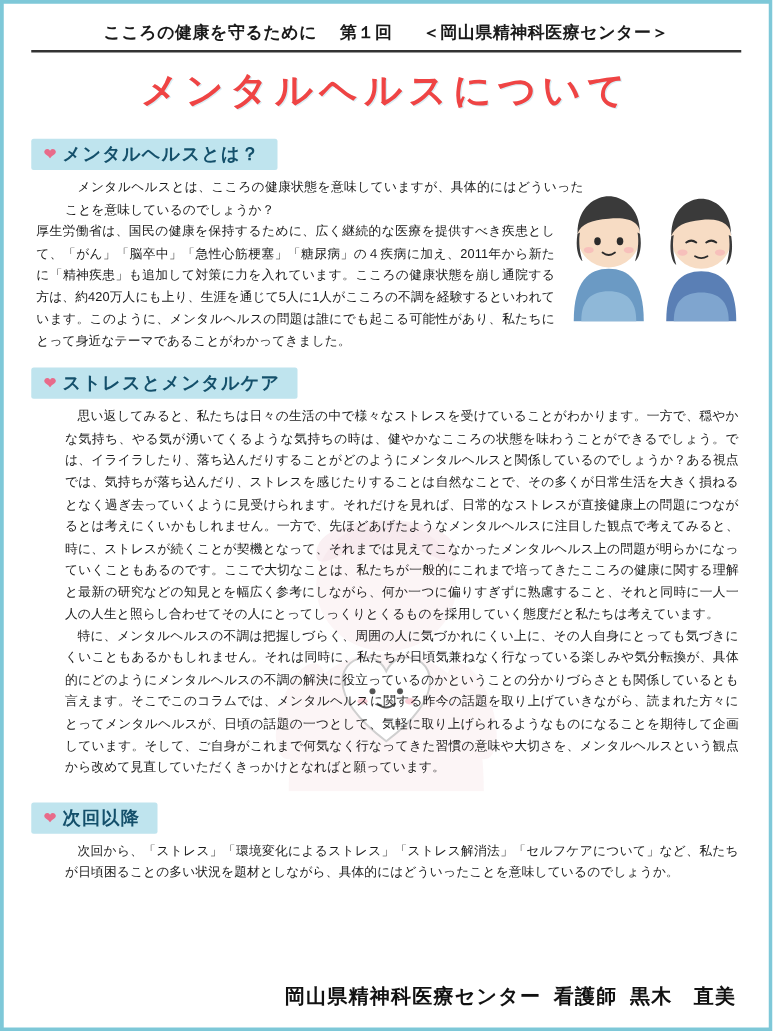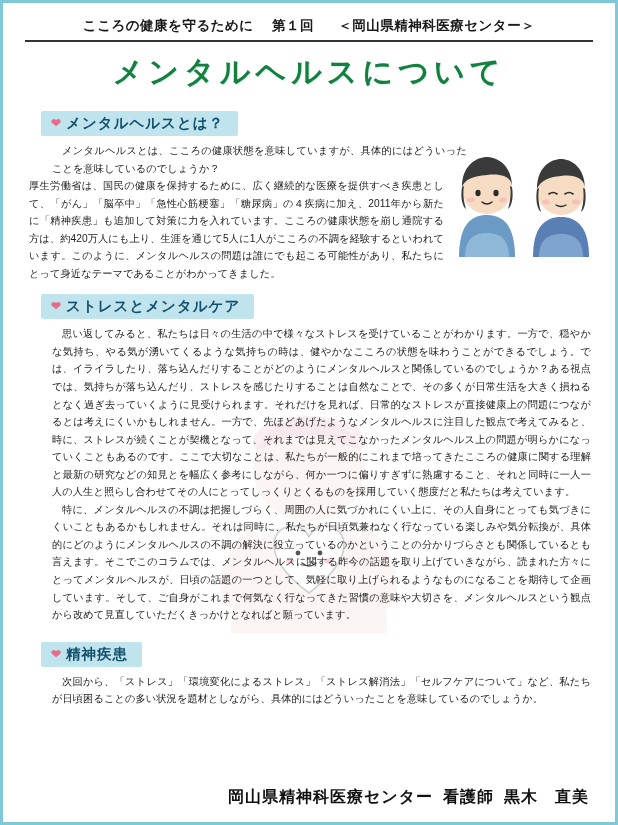--- a/index.html
+++ b/index.html
@@ -42,36 +42,36 @@
     margin: 4px 4px 0 4px;
     white-space: nowrap;
   }
   .header .h-issue { margin-left: 14px; }
   .header .h-org { margin-left: 20px; font-weight: bold; }
 
   .title {
     text-align: center;
     font-size: 30px;
     font-weight: bold;
-    color: #15803d;
+    color: #ef4444;
     letter-spacing: 5px;
     margin: 10px 0 6px 0;
     text-shadow: 1px 1px 0 #d9eef5;
   }
 
   
   .sec-head {
     display: inline-block;
     background: #bfe4ee;
     color: #14506b;
     font-size: 14.5px;
     font-weight: bold;
     padding: 3px 14px 3px 10px;
     border-radius: 2px;
-    margin: 12px 0 6px 20px;
+    margin: 12px 0 6px 4px;
     letter-spacing: 1px;
   }
   .sec-head .heart {
     color: #e86b8a;
     font-size: 12px;
     margin-right: 4px;
     vertical-align: 1px;
   }
 
   .body-text {
@@ -208,21 +208,21 @@
     <div class="sec-head">
       <span class="heart">❤</span><span>ストレスとメンタルケア</span>
     </div>
     <div class="body-text indent">思い返してみると、私たちは日々の生活の中で様々なストレスを受けていることがわかります。一方で、穏やかな気持ち、やる気が湧いてくるような気持ちの時は、健やかなこころの状態を味わうことができるでしょう。では、イライラしたり、落ち込んだりすることがどのようにメンタルヘルスと関係しているのでしょうか？ある視点では、気持ちが落ち込んだり、ストレスを感じたりすることは自然なことで、その多くが日常生活を大きく損ねるとなく過ぎ去っていくように見受けられます。それだけを見れば、日常的なストレスが直接健康上の問題につながるとは考えにくいかもしれません。一方で、先ほどあげたようなメンタルヘルスに注目した観点で考えてみると、時に、ストレスが続くことが契機となって、それまでは見えてこなかったメンタルヘルス上の問題が明らかになっていくこともあるのです。ここで大切なことは、私たちが一般的にこれまで培ってきたこころの健康に関する理解と最新の研究などの知見とを幅広く参考にしながら、何か一つに偏りすぎずに熟慮すること、それと同時に一人一人の人生と照らし合わせてその人にとってしっくりとくるものを採用していく態度だと私たちは考えています。</div>
 
     
     <div class="body-text indent">特に、メンタルヘルスの不調は把握しづらく、周囲の人に気づかれにくい上に、その人自身にとっても気づきにくいこともあるかもしれません。それは同時に、私たちが日頃気兼ねなく行なっている楽しみや気分転換が、具体的にどのようにメンタルヘルスの不調の解決に役立っているのかということの分かりづらさとも関係しているとも言えます。そこでこのコラムでは、メンタルヘルスに関する昨今の話題を取り上げていきながら、読まれた方々にとってメンタルヘルスが、日頃の話題の一つとして、気軽に取り上げられるようなものになることを期待して企画しています。そして、ご自身がこれまで何気なく行なってきた習慣の意味や大切さを、メンタルヘルスという観点から改めて見直していただくきっかけとなればと願っています。</div>
 
     
     <div class="sec-head" style="margin-top:18px;">
-      <span class="heart">❤</span><span>精神疾患</span>
+      <span class="heart">❤</span><span>次回以降</span>
     </div>
     <div class="body-text indent">次回から、「ストレス」「環境変化によるストレス」「ストレス解消法」「セルフケアについて」など、私たちが日頃困ることの多い状況を題材としながら、具体的にはどういったことを意味しているのでしょうか。</div>
 
   </div>
 
   <div class="footer">
     <span>岡山県精神科医療センター</span><span class="sp"></span><span>看護師</span><span class="sp"></span><span>黒木　直美</span>
   </div>
 
 </div>

